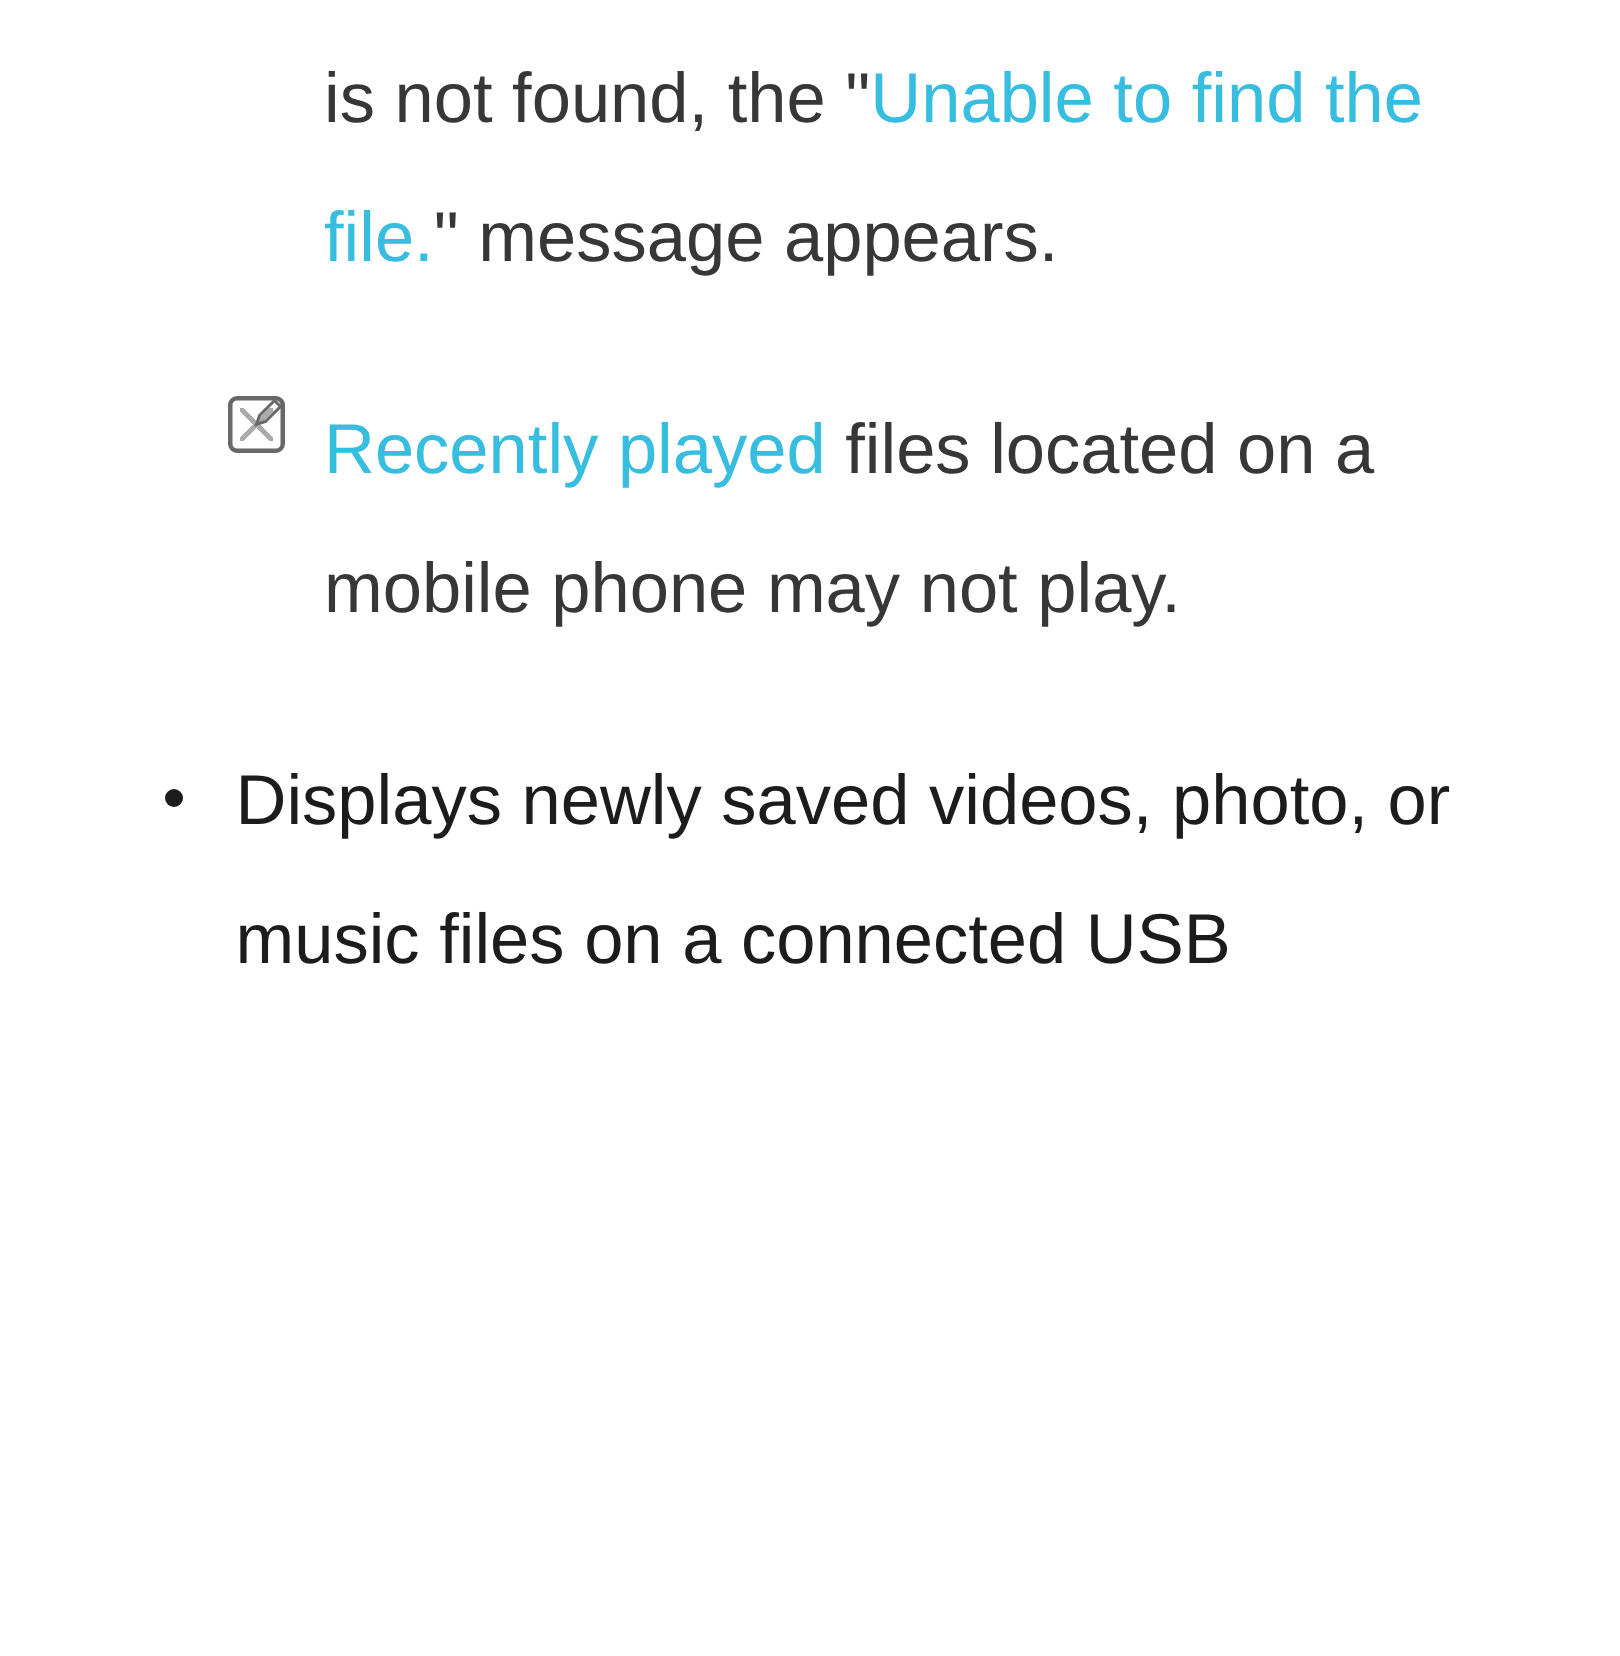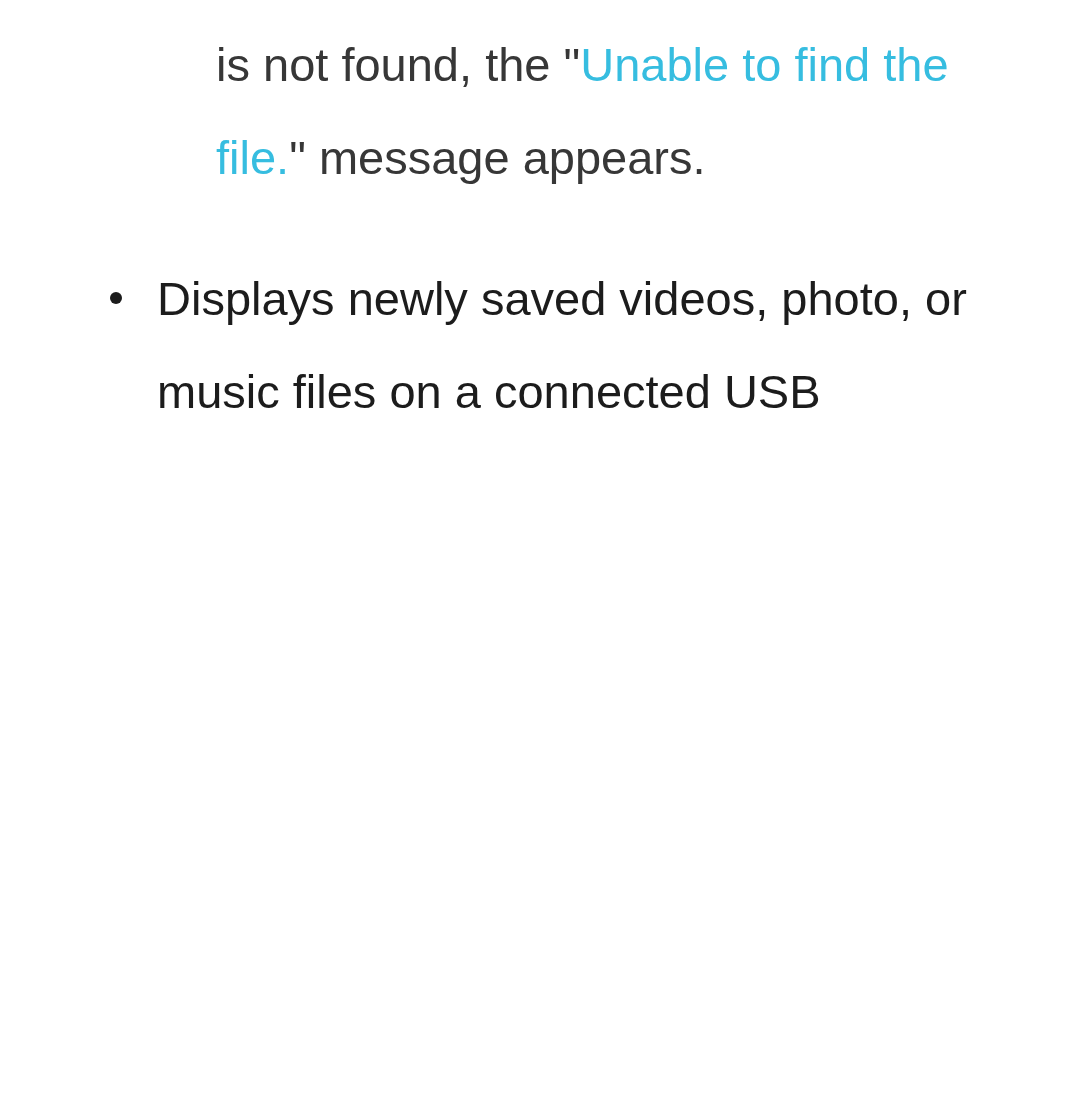--- a/index.html
+++ b/index.html
@@ -79,19 +79,27 @@
 </head>
 <body>
 
 <div class="page">
 
   <div class="note-item" style="margin-top:18px;">
     <span>is not found, the "</span><span class="hl">Unable to find the file.</span><span>" message appears.</span>
   </div>
 
 
+  <div class="note-item">
+    <span class="note-icon">
+      <svg class="pencil" viewBox="0 0 20 20">
+          <path d="M2 18 L4 12 L14 2 L18 6 L8 16 Z" fill="none" stroke="#686868" stroke-width="2"></path>
+        </svg>
+    </span>
+    <span class="hl">Recently played</span><span> files located on a mobile phone may not play.</span>
+  </div>
 
   <div class="bullet-item">
     <span class="bullet-dot"></span>
     <div class="dark" style="margin-top:22px;">Displays newly saved videos, photo, or music files on a connected USB</div>
   </div>
 
 </div>
 
 </body></html>

